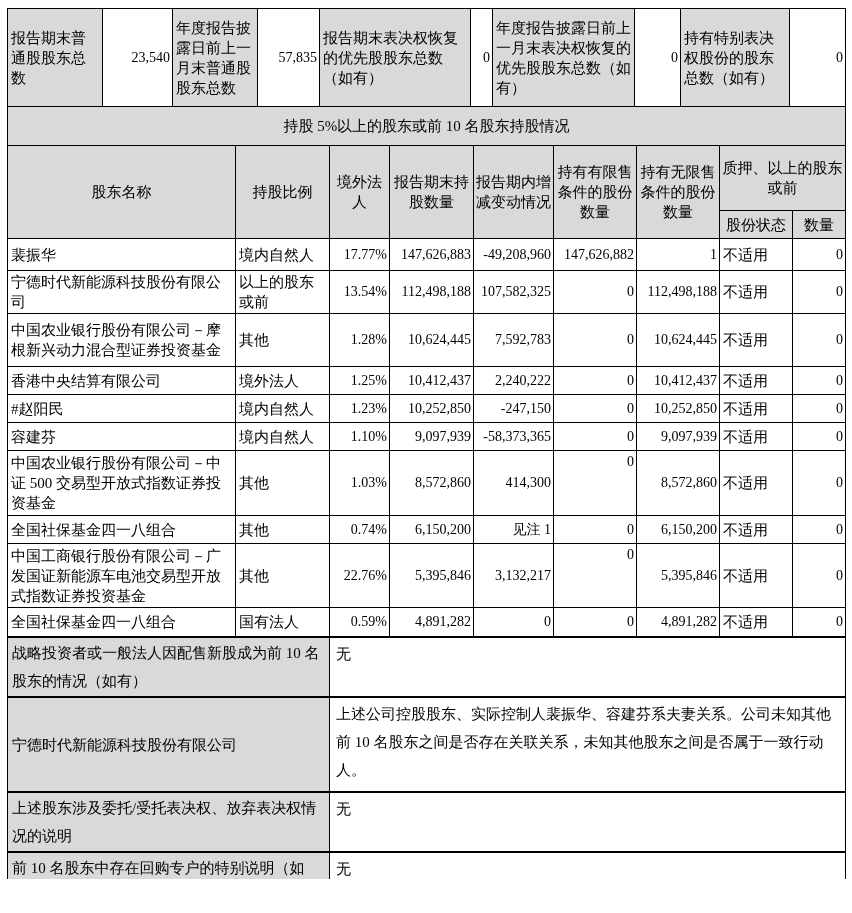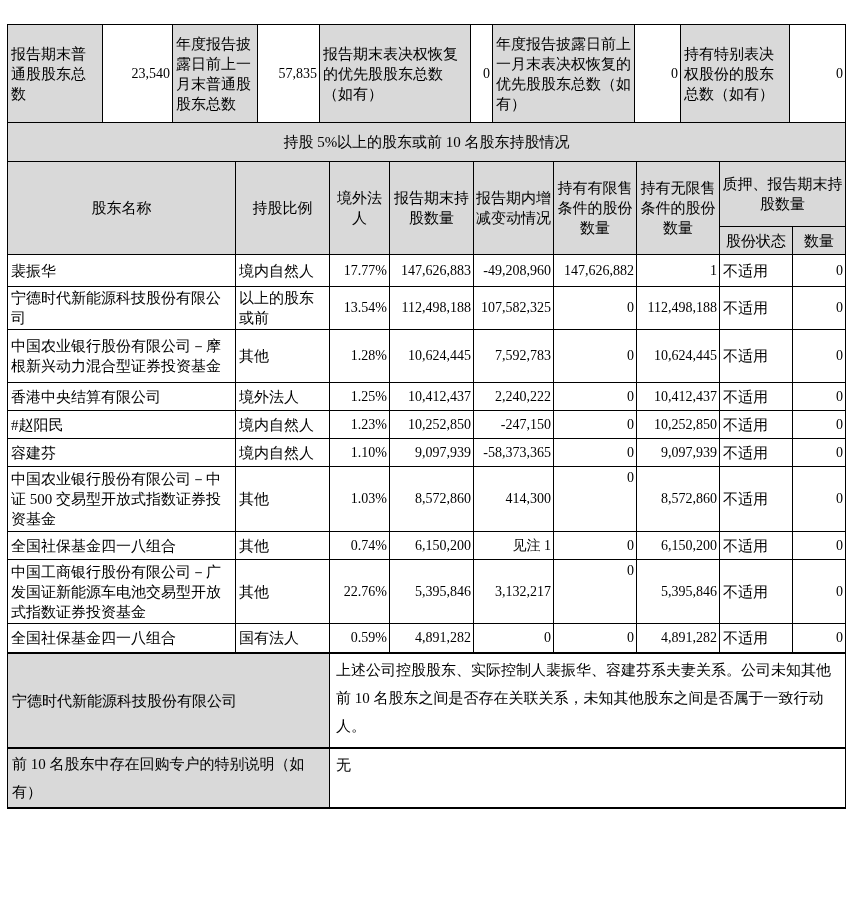--- a/index.html
+++ b/index.html
@@ -6,21 +6,21 @@
     margin: 0;
     padding: 0;
     background: #ffffff;
     color: #000000;
     font-family: "Liberation Serif", "DejaVu Serif", serif;
   }
   .page {
     width: 852px;
     height: 879px;
     box-sizing: border-box;
-    padding: 24px 7px 0 7px;
+    padding: 8px 7px 0 7px;
     background: #ffffff;
   }
   table {
     border-collapse: collapse;
     table-layout: fixed;
     width: 838px;
   }
   table + table { margin-top: -1px; }
   td {
     border: 1px solid #000000;
@@ -103,21 +103,21 @@
     </colgroup>
     <tbody>
         <tr style="height:65px">
       <td rowspan="2" class="gray c hdr">股东名称</td>
       <td rowspan="2" class="gray c hdr">持股比例</td>
       <td rowspan="2" class="gray c hdr">境外法人</td>
       <td rowspan="2" class="gray c hdr">报告期末持股数量</td>
       <td rowspan="2" class="gray c hdr">报告期内增减变动情况</td>
       <td rowspan="2" class="gray c hdr">持有有限售条件的股份数量</td>
       <td rowspan="2" class="gray c hdr">持有无限售条件的股份数量</td>
-      <td colspan="2" class="gray c hdr">质押、报告期末持股数量</td>
+      <td colspan="2" class="gray c hdr">质押、以上的股东或前</td>
     </tr>
     <tr style="height:28px">
       <td class="gray c hdr">股份状态</td>
       <td class="gray c hdr">数量</td>
     </tr>
 
     <tr style="height:32px">
       <td class="l">裴振华</td>
       <td class="l">境内自然人</td>
       <td class="num">17.77%</td>
@@ -229,24 +229,32 @@
     </tr>
   </tbody>
     </table>
 
   <table class="notes">
     <colgroup>
       <col style="width:322px">
         <col style="width:516px">
     </colgroup>
     <tbody>
+        <tr style="height:54px">
+      <td class="gray note-label">战略投资者或一般法人因配售新股成为前 10 名股东的情况（如有）</td>
+      <td class="note-content">无</td>
+    </tr>
     <tr style="height:95px">
       <td class="gray note-label">宁德时代新能源科技股份有限公司</td>
       <td class="note-content">上述公司控股股东、实际控制人裴振华、容建芬系夫妻关系。公司未知其他前 10 名股东之间是否存在关联关系，未知其他股东之间是否属于一致行动人。</td>
     </tr>
+    <tr style="height:53px">
+      <td class="gray note-label">上述股东涉及委托/受托表决权、放弃表决权情况的说明</td>
+      <td class="note-content">无</td>
+    </tr>
     <tr style="height:60px">
       <td class="gray note-label">前 10 名股东中存在回购专户的特别说明（如有）</td>
       <td class="note-content">无</td>
     </tr>
   </tbody>
     </table>
 
 </div>
 
 </body></html>

